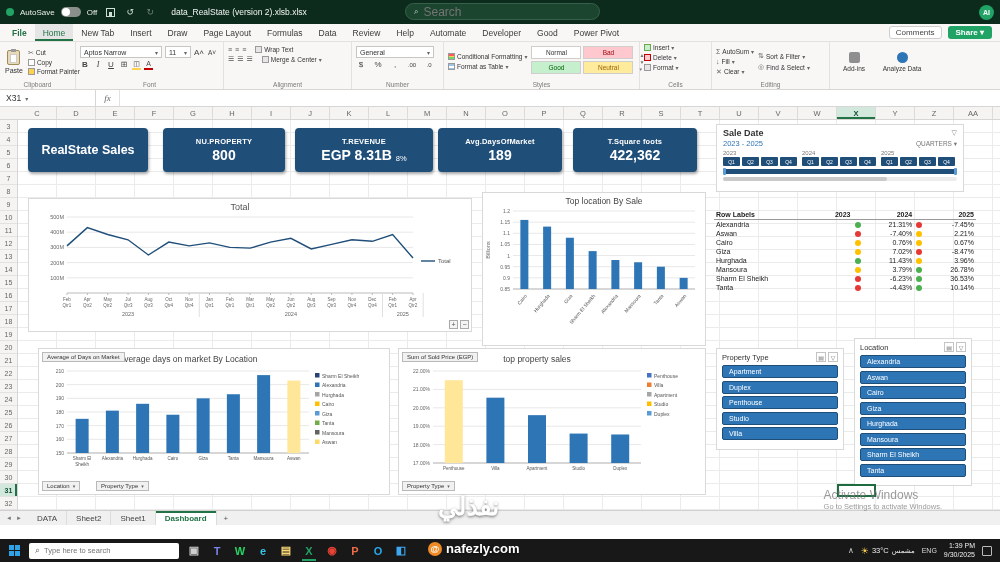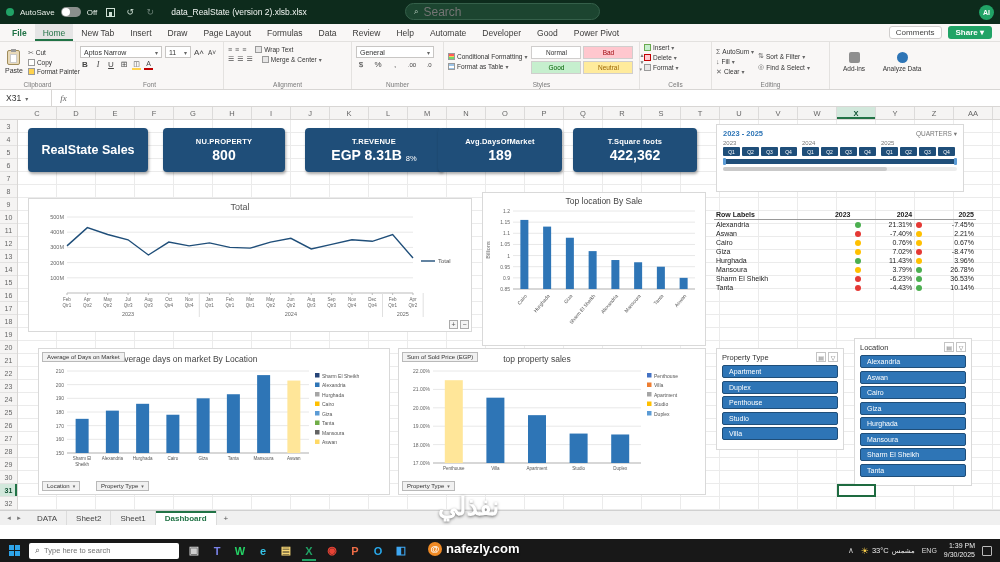--- a/index.html
+++ b/index.html
@@ -61,21 +61,21 @@
 .style-chip{font-size:6.5px;display:flex;align-items:center;justify-content:center;border:1px solid #d0cecd;background:#fff;color:#333;white-space:nowrap;overflow:hidden}
 .style-chip.bad{background:#ffc7ce;color:#9c0006}.style-chip.good{background:#c6efce;color:#006100}.style-chip.neutral{background:#ffeb9c;color:#9c6500}
 .gal-arrows{display:flex;flex-direction:column;justify-content:center;gap:1px;font-size:5px;color:#777;margin-left:2px}
 .stk{display:flex;flex-direction:column;justify-content:center;gap:3px}
 .big2{display:flex;flex-direction:column;align-items:center;justify-content:center;gap:2px;width:40px;font-size:6.5px;color:#333;text-align:center}
 .puz{width:11px;height:11px;background:#8f8f8f;border-radius:2px}
 .bulb{width:11px;height:11px;border-radius:50%;background:#2e75b6}
 
 
 .formulabar{top:90px;height:17px;background:#fff;border-bottom:1px solid #d8d6d4;display:flex;align-items:stretch}
-.namebox{width:52px;border-right:1px solid #d8d6d4;font-size:8.5px;color:#333;display:flex;align-items:center;padding-left:6px;gap:4px}
+.namebox{width:96px;border-right:1px solid #d8d6d4;font-size:8.5px;color:#333;display:flex;align-items:center;padding-left:6px;gap:4px}
 .fxlbl{width:24px;border-right:1px solid #e4e2e0;font-family:"Liberation Serif",serif;font-style:italic;font-size:9px;color:#666;display:flex;align-items:center;justify-content:center}
 .fbar-input{flex:1;background:#fff}
 
 
 .colheaders{top:107px;height:13px;background:#f5f4f3;border-bottom:1px solid #d8d6d4;display:flex;padding-left:18px}
 .colh{width:39px;border-right:1px solid #dcdbda;font-size:7.5px;color:#666;display:flex;align-items:center;justify-content:center}
 .colh.sel{background:#d2e8dc;color:#0f5132;font-weight:bold;box-shadow:inset 0 -2px 0 #217346}
 .sheet{top:120px;height:390px;background:
  linear-gradient(to right,transparent 17px,#d8d6d4 17px,#d8d6d4 18px,transparent 18px),
  repeating-linear-gradient(to right,transparent 0 38px,#ebebeb 38px 39px),
@@ -97,21 +97,21 @@
 .fieldbtn .carat{font-size:5px}
 .corner-btns{position:absolute;right:2px;bottom:2px;display:flex;gap:2px}
 .cbtn{width:9px;height:9px;border:1px solid #aaa;background:#f4f4f4;font-size:7px;line-height:7px;text-align:center;color:#555}
 
 
 .timeline{padding:3px 6px}
 .tl-head{display:flex;justify-content:space-between;align-items:center}
 .tl-title{font-size:9px;font-weight:bold;color:#333}
 .tl-filter{font-size:7px;color:#888}
 .tl-row2{display:flex;justify-content:space-between;align-items:center;margin-top:1px}
-.tl-range{font-size:7.5px;font-weight:bold;color:#2e75b6}
+.tl-range{font-size:7.5px;font-weight:normal;color:#2e75b6}
 .tl-gran{font-size:6.5px;color:#777}
 #tlQuarters{display:flex;gap:5px;margin-top:2px}
 .tl-group{display:flex;flex-direction:column}
 .tl-year{font-size:6px;color:#777;margin-bottom:1px}
 .tl-chips{display:flex;gap:2px}
 .tl-chip{width:17px;height:9px;background:#1f4e79;color:#fff;font-size:5px;display:flex;align-items:center;justify-content:center;border-radius:1px}
 .tl-bar{margin-top:3px;height:5px;background:#1f4e79;border-radius:2px;position:relative}
 .tl-bar::before,.tl-bar::after{content:'';position:absolute;top:-1px;width:3px;height:7px;background:#5b9bd5;border-radius:1px}
 .tl-bar::before{left:0}.tl-bar::after{right:0}
 .tl-scroll{margin-top:3px;height:4px;background:#ececec;border-radius:2px;position:relative}
@@ -493,21 +493,21 @@
     <div id="kpiWrap">
         <div class="kpi" style="left: 28px; width: 120px;">
           <div class="kpi-big">RealState Sales</div>
         </div>
         <div class="kpi" style="left: 163px; width: 122px;">
           <div class="kpi-t">NU.PROPERTY</div>
           <div class="kpi-vrow">
             <span class="kpi-v">800</span>
           </div>
         </div>
-        <div class="kpi" style="left: 305px; width: 138px;">
+        <div class="kpi" style="left: 295px; width: 138px;">
           <div class="kpi-t">T.REVENUE</div>
           <div class="kpi-vrow">
             <span class="kpi-v">EGP 8.31B</span>
             <span class="kpi-d">8%</span>
           </div>
         </div>
         <div class="kpi" style="left: 438px; width: 124px;">
           <div class="kpi-t">Avg.DaysOfMarket</div>
           <div class="kpi-vrow">
             <span class="kpi-v">189</span>
@@ -515,20 +515,24 @@
         </div>
         <div class="kpi" style="left: 573px; width: 124px;">
           <div class="kpi-t">T.Square foots</div>
           <div class="kpi-vrow">
             <span class="kpi-v">422,362</span>
           </div>
         </div>
       </div>
 
     <div class="panel timeline" style="left:716px;top:4px;width:248px;height:68px">
+      <div class="tl-head">
+        <span class="tl-title">Sale Date</span>
+        <span class="tl-filter">▽</span>
+      </div>
       <div class="tl-row2">
         <span class="tl-range">2023 - 2025</span>
         <span class="tl-gran"><span>QUARTERS</span> ▾</span>
       </div>
       <div id="tlQuarters">
           <div class="tl-group">
             <div class="tl-year">2023</div>
             <div class="tl-chips">
               <div class="tl-chip">Q1</div>
               <div class="tl-chip">Q2</div>
@@ -984,20 +988,24 @@
     <div id="sheetTabs" style="display:flex">
         <div class="stab">DATA</div>
         <div class="stab">Sheet2</div>
         <div class="stab">Sheet1</div>
         <div class="stab active">Dashboard</div>
       </div>
     <div class="st-add">+</div>
   </div>
 
 
+  <div class="activate">
+    <div class="l1">Activate Windows</div>
+    <div class="l2">Go to Settings to activate Windows.</div>
+  </div>
 
   <div class="wm-ar">نفذلي</div>
   <div class="wm-site">
     <span class="wm-logo">@</span>
     <span class="wm-txt">nafezly.com</span>
   </div>
 
   <div class="band taskbar">
     <div class="startbtn">
       <span class="winlogo">

